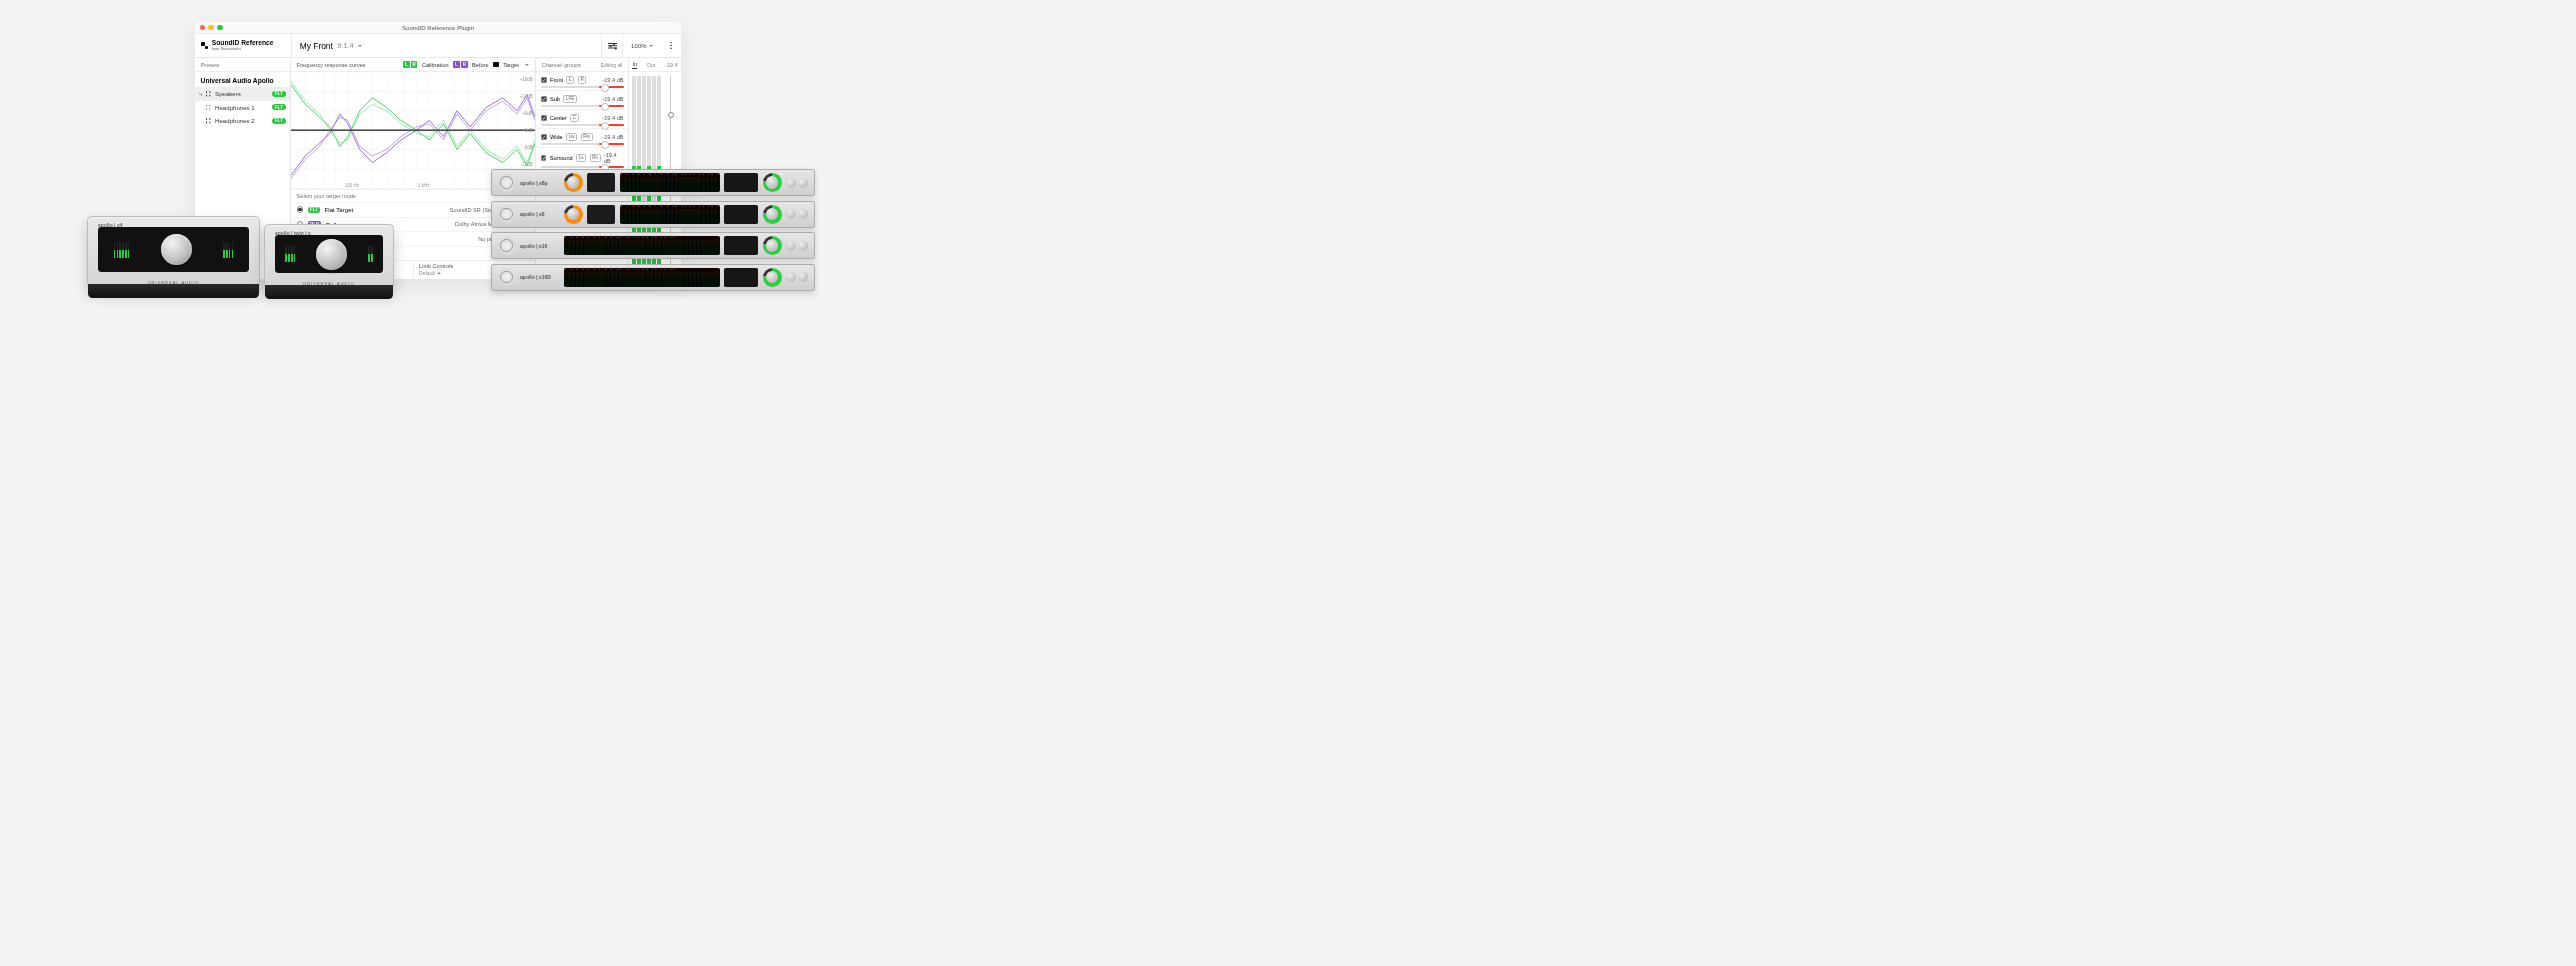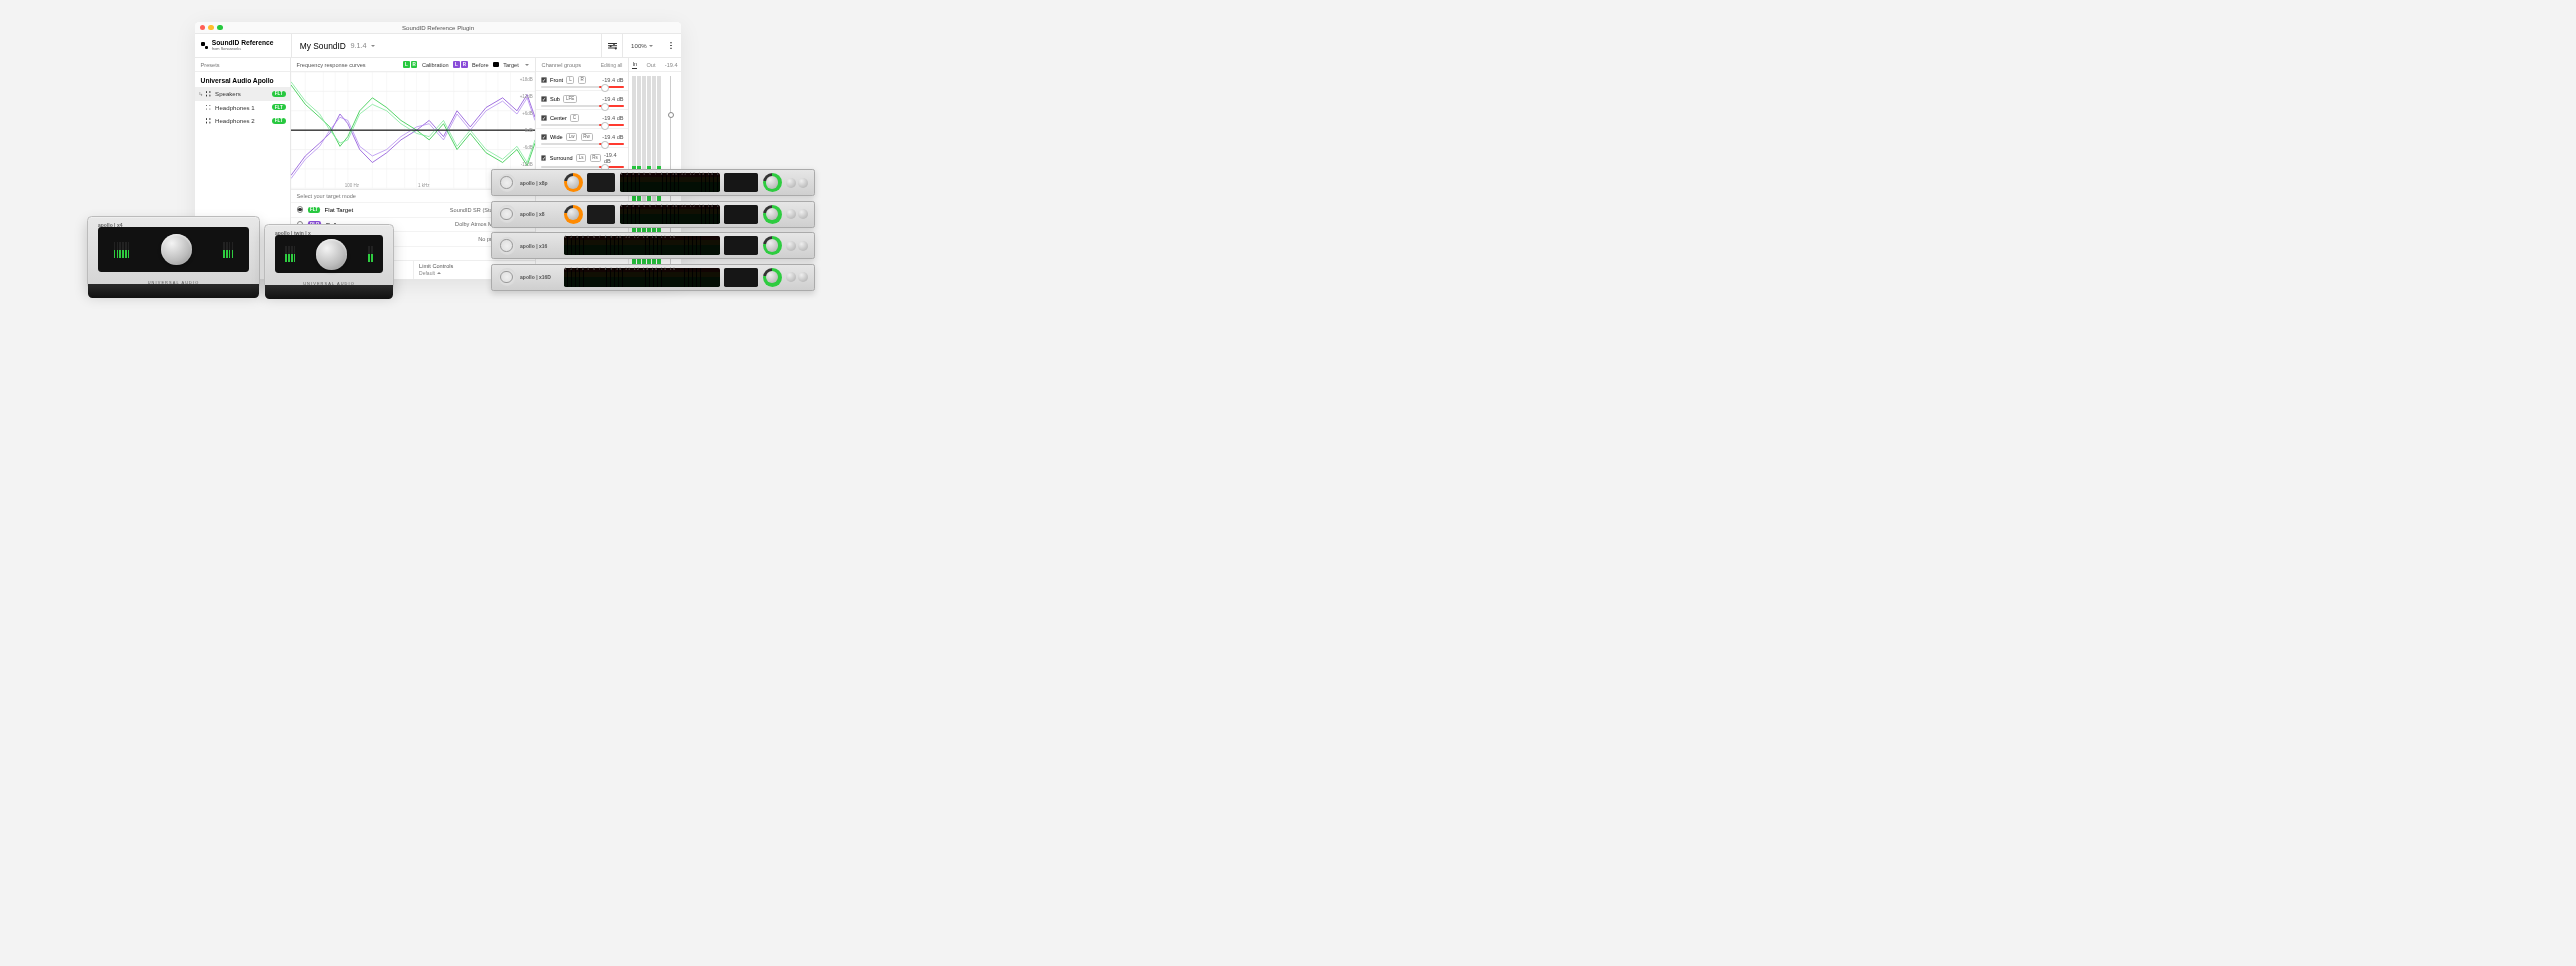--- a/index.html
+++ b/index.html
@@ -291,21 +291,21 @@
 
   <div class="toolbar">
     <div class="brand">
       <span class="brand-icon"></span>
       <div>
         <div class="brand-text">SoundID Reference</div>
         <div class="brand-sub">from Sonarworks</div>
       </div>
     </div>
     <div class="profile">
-      <span class="profile-name">My SoundID</span>
+      <span class="profile-name">My Front</span>
       <span class="profile-ver">9.1.4</span>
       <span class="chev-down"></span>
     </div>
     <div class="settings-btn">
       <span class="sliders-icon"></span>
     </div>
     <div class="zoom">
       <span>100%</span>
       <span class="chev-down"></span>
     </div>

